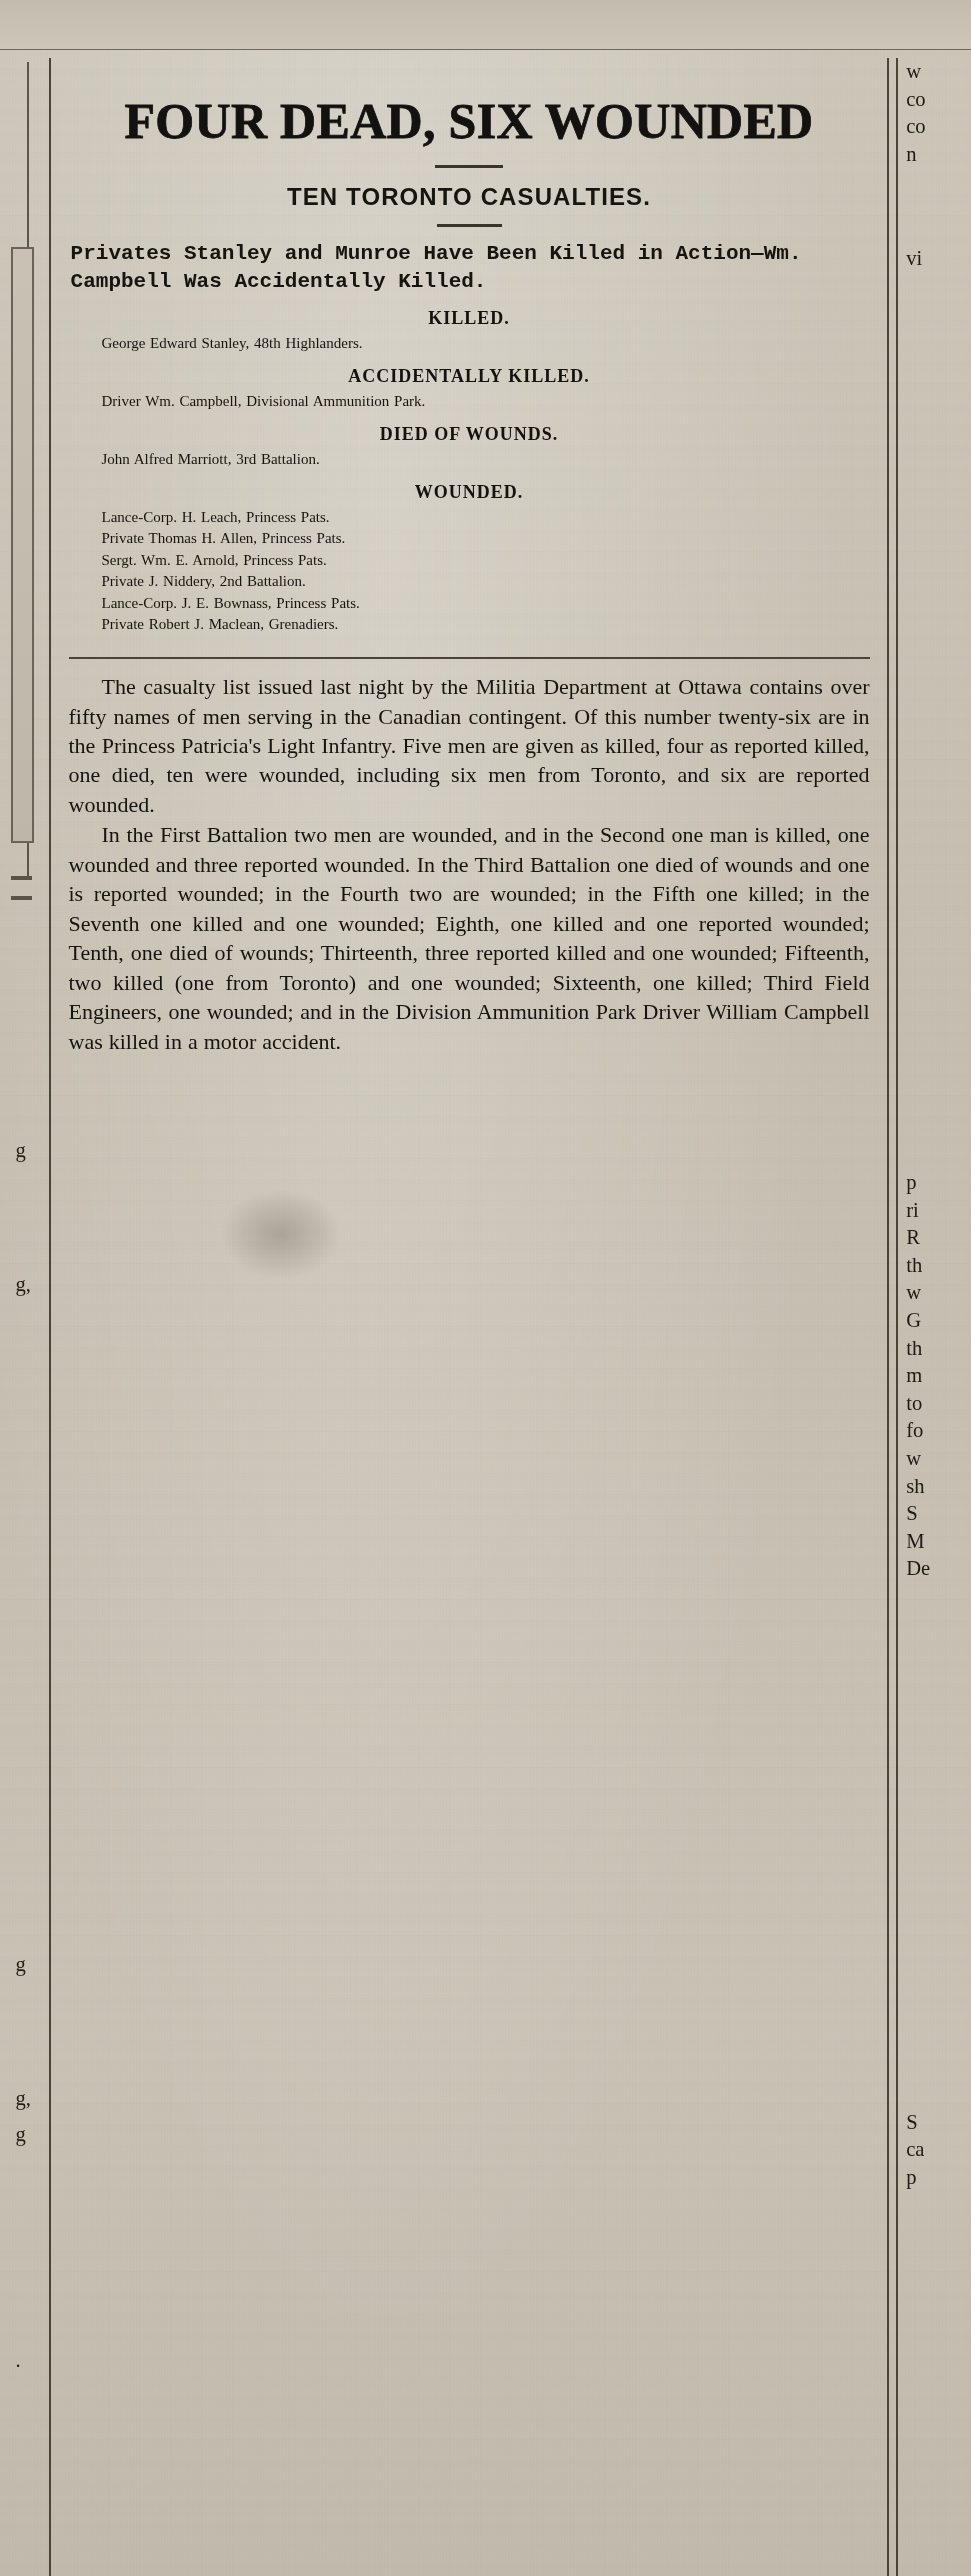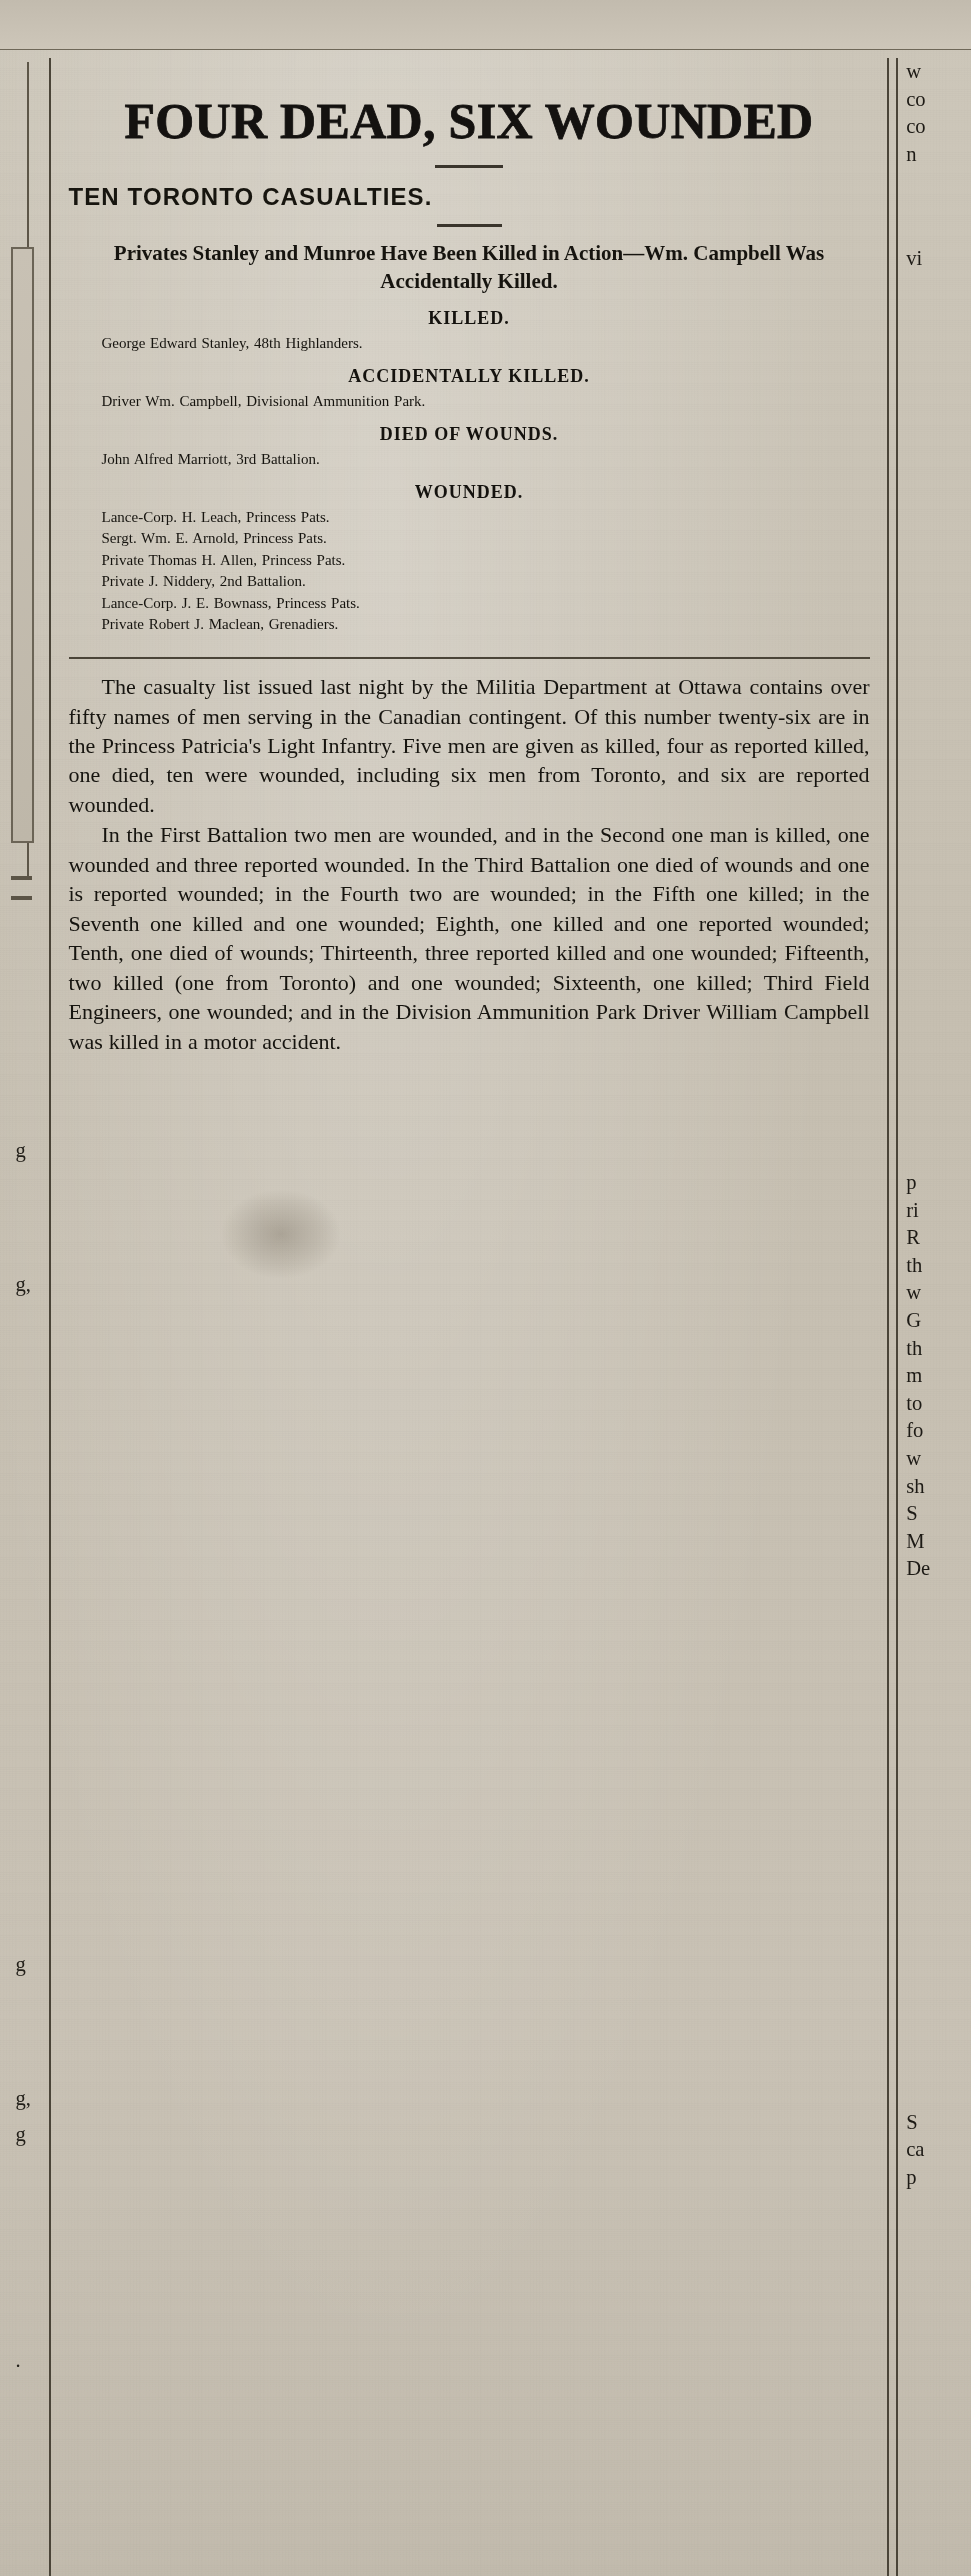--- a/index.html
+++ b/index.html
@@ -95,30 +95,31 @@
     background: #3a352c;
     margin: 17.5px auto 15.5px auto;
   }
   .rule-short.thin { height: 2.6px; width: 65px; margin: 13.4px auto 13.4px auto; }
 
   .subhead {
     font-family: "Liberation Sans", sans-serif;
     font-weight: bold;
     font-size: 24px;
     letter-spacing: 1.1px;
+    text-align: center;
     color: #17150f;
     margin: 0;
   }
 
   .deck {
-    font-family: Liberation Serif, serif;
+    font-family: Liberation Mono, monospace;
     font-weight: bold;
     font-size: 21px;
     line-height: 1.30;
-    text-align: center;
+    text-align: left;
     color: #16140f;
     margin: 0 2.1px;
   }
 
   .section-head {
     font-family: "Liberation Serif", serif;
     font-weight: bold;
     font-size: 18px;
     letter-spacing: 1px;
     text-align: center;
@@ -226,22 +227,22 @@
     <p class="entry">George Edward Stanley, 48th Highlanders.</p>
 
     <h3 class="section-head">ACCIDENTALLY KILLED.</h3>
     <p class="entry">Driver Wm. Campbell, Divisional Ammunition Park.</p>
 
     <h3 class="section-head">DIED OF WOUNDS.</h3>
     <p class="entry">John Alfred Marriott, 3rd Battalion.</p>
 
     <h3 class="section-head">WOUNDED.</h3>
     <p class="entry">Lance-Corp. H. Leach, Princess Pats.</p>
+    <p class="entry">Private Thomas H. Allen, Princess Pats.</p>
     <p class="entry">Sergt. Wm. E. Arnold, Princess Pats.</p>
-    <p class="entry">Private Thomas H. Allen, Princess Pats.</p>
     <p class="entry">Private J. Niddery, 2nd Battalion.</p>
     <p class="entry">Lance-Corp. J. E. Bownass, Princess Pats.</p>
     <p class="entry">Private Robert J. Maclean, Grenadiers.</p>
 
     <div id="divider"></div>
 
     <p class="body-par">The casualty list issued last night by the Militia Department at Ottawa contains over fifty names of men serving in the Canadian contingent. Of this number twenty-six are in the Princess Patricia's Light Infantry. Five men are given as killed, four as reported killed, one died, ten were wounded, including six men from Toronto, and six are reported wounded.</p>
     <p class="body-par">In the First Battalion two men are wounded, and in the Second one man is killed, one wounded and three reported wounded. In the Third Battalion one died of wounds and one is reported wounded; in the Fourth two are wounded; in the Fifth one killed; in the Seventh one killed and one wounded; Eighth, one killed and one reported wounded; Tenth, one died of wounds; Thirteenth, three reported killed and one wounded; Fifteenth, two killed (one from Toronto) and one wounded; Sixteenth, one killed; Third Field Engineers, one wounded; and in the Division Ammunition Park Driver William Campbell was killed in a motor accident.</p>
 
   </div>

